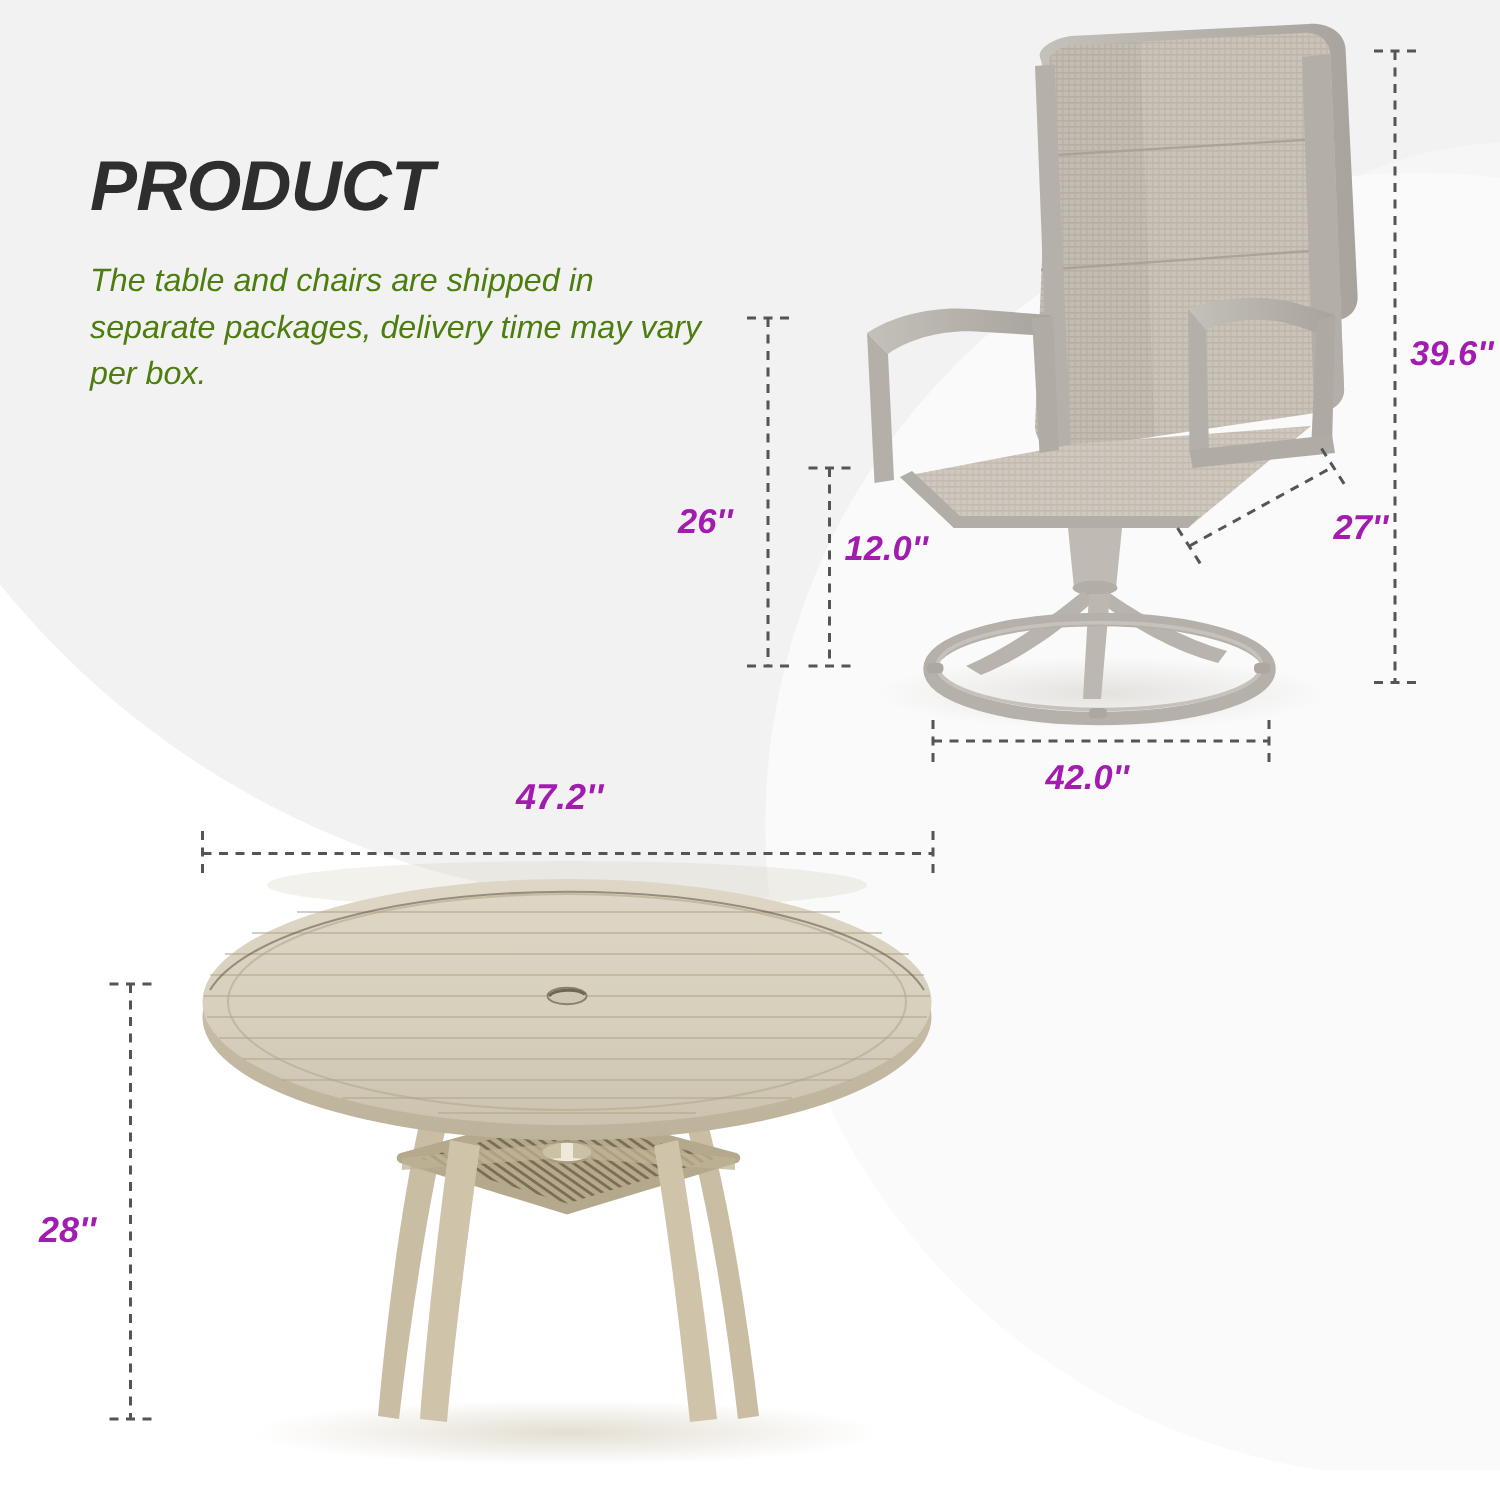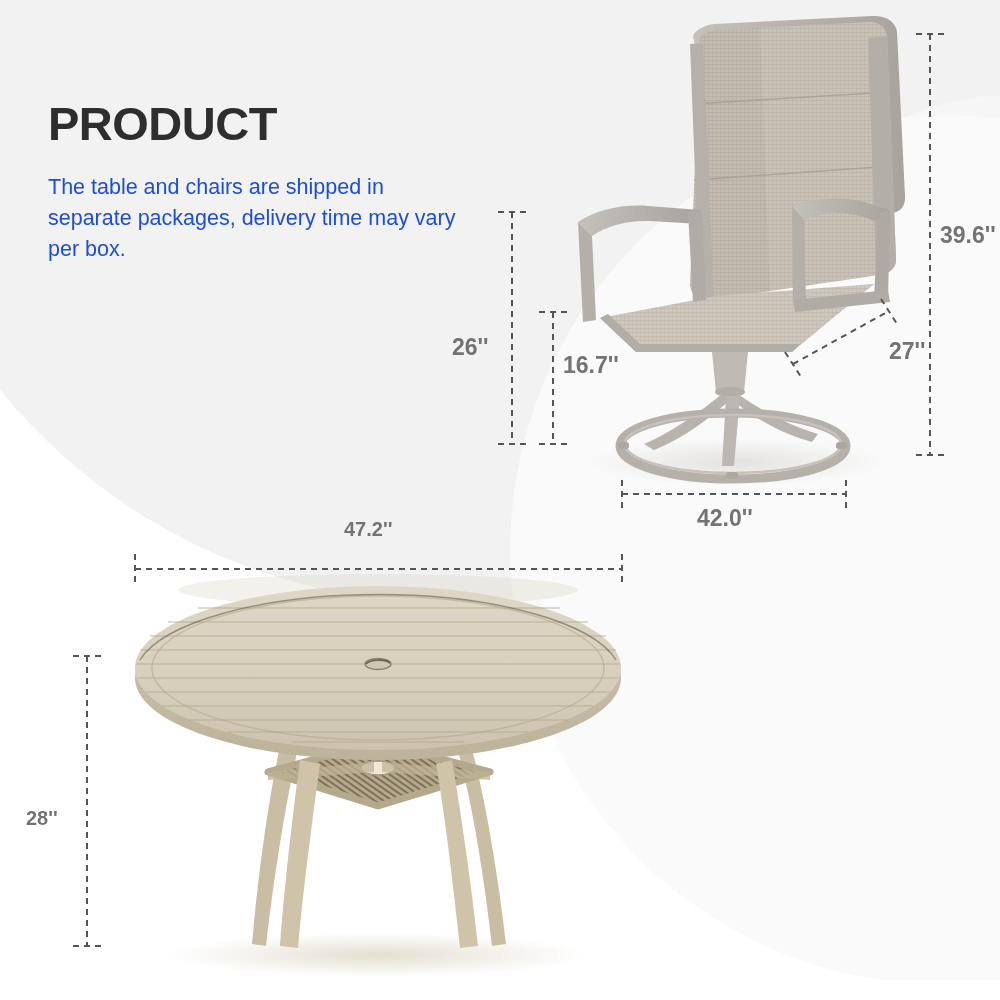--- a/index.html
+++ b/index.html
@@ -9,35 +9,35 @@
     background:#ffffff;
     font-family:"Liberation Sans","DejaVu Sans",sans-serif;
     overflow:hidden;
     position:relative;
   }
   #stage{position:absolute;left:0;top:0;width:1000px;height:1000px;}
   #bg{position:absolute;left:0;top:0;width:1000px;height:1000px;}
   #art{position:absolute;left:0;top:0;width:1000px;height:1000px;}
   #dims{position:absolute;left:0;top:0;width:1000px;height:1000px;}
 
-  .txtblock{position:absolute;left:48px;top:96px;width:420px;}
+  .txtblock{position:absolute;left:60px;top:96px;width:420px;font-style:italic;}
   .title{
     font-size:47px;line-height:56px;font-weight:bold;
     color:#2e2e2e;letter-spacing:-0.5px;margin:0;
     font-family:"Liberation Sans","DejaVu Sans",sans-serif;
   }
   .subtitle{
     margin:20px 0 0 0;font-size:21.5px;line-height:31px;
-    color:#1d4ed8;font-weight:400;
+    color:#4d7c0f;font-weight:400;
   }
   .dimlabel{
-    position:absolute;font-size:23px;font-weight:bold;color:#737373;
-    white-space:nowrap;letter-spacing:0px;
-  }
-  .dimlabel.big{font-size:20px;}
+    position:absolute;font-size:23px;font-weight:bold;color:#a21caf;
+    white-space:nowrap;letter-spacing:0px;font-style:italic;
+  }
+  .dimlabel.big{font-size:24px;}
 </style>
 </head>
 <body>
 
 <div id="stage">
 
   <svg id="bg" viewBox="0 0 1000 1000">
     <defs>
       <clipPath id="clipAll">
           <rect x="0" y="0" width="1000" height="1000"></rect>
@@ -228,21 +228,21 @@
 
   <div class="txtblock">
     <div class="title">
       <span>PRODUCT</span><br>
     </div>
     <p class="subtitle">The table and chairs are shipped in separate packages, delivery time may vary per box.</p>
   </div>
 
   <div class="dimlabel" style="left:452px;top:310px;margin-top:24px;">26''</div>
 
-  <div class="dimlabel" style="left:563px;top:352px;">16.7''</div>
+  <div class="dimlabel" style="left:563px;top:352px;">12.0''</div>
 
   <div class="dimlabel" style="left:940px;top:222px;">39.6''</div>
 
   <div class="dimlabel" style="left:845px;top:338px;margin-left:44px;">27''</div>
 
   <div class="dimlabel" style="left:697px;top:505px;">42.0''</div>
 
   <div class="dimlabel big" style="left:344px;top:518px;">47.2''</div>
 
   <div class="dimlabel big" style="left:26px;top:773px;margin-top:34px;">28''</div>

